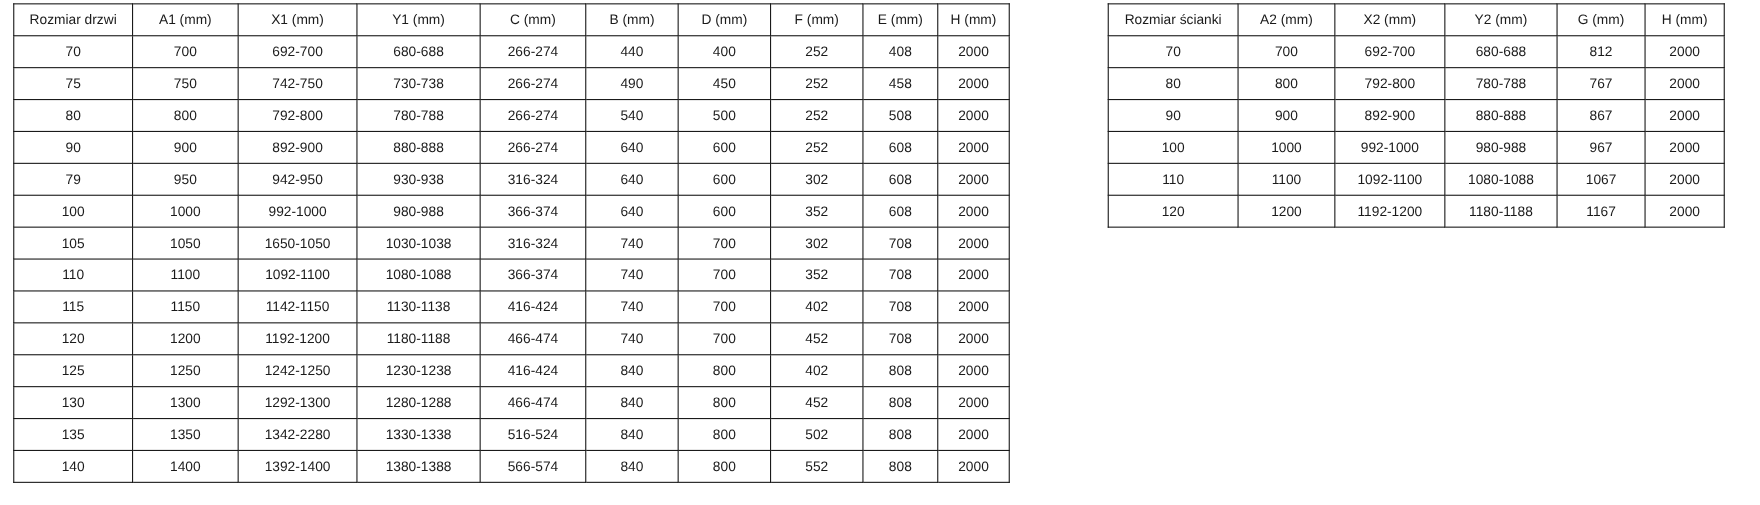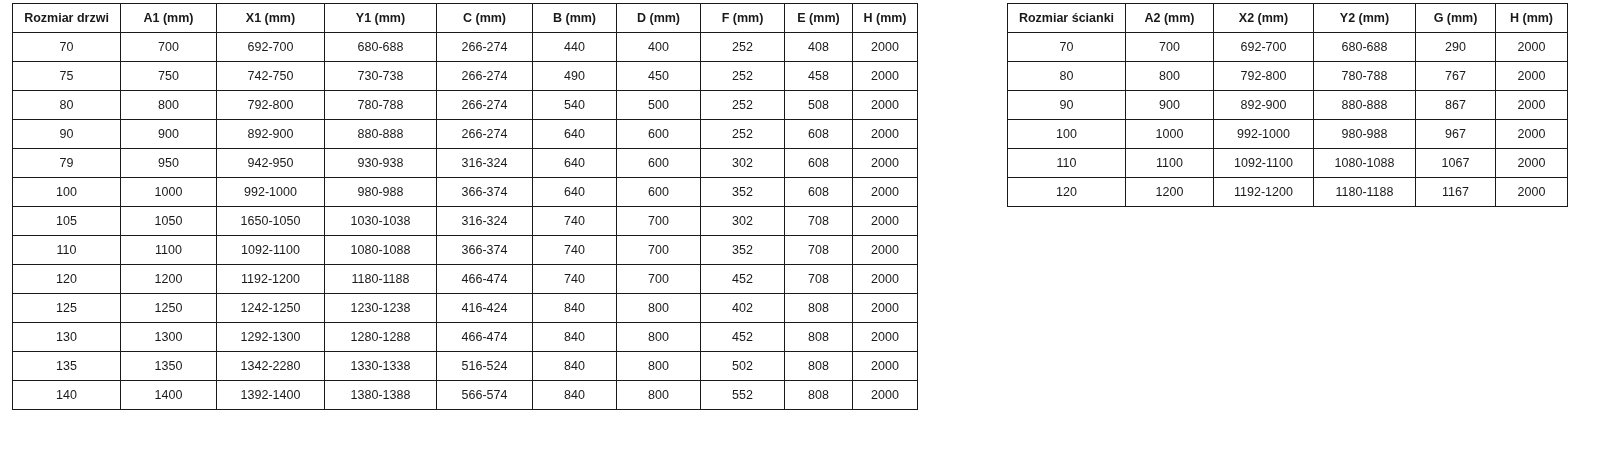--- a/index.html
+++ b/index.html
@@ -28,21 +28,21 @@
     border: 1px solid #1a1a1a;
     text-align: center;
     vertical-align: middle;
     font-size: 12.5px;
     padding: 0;
     height: 28px;
     line-height: 28px;
     white-space: nowrap;
   }
   table.spec th {
-    font-weight: bold;
+    font-weight: normal;
   }
   table.spec td {
     font-weight: normal;
   }
   
   #door-table-wrap {
     position: absolute;
     left: 12px;
     top: 3px;
   }
@@ -200,20 +200,32 @@
           <td>1092-1100</td>
           <td>1080-1088</td>
           <td>366-374</td>
           <td>740</td>
           <td>700</td>
           <td>352</td>
           <td>708</td>
           <td>2000</td>
         </tr>
         <tr>
+          <td>115</td>
+          <td>1150</td>
+          <td>1142-1150</td>
+          <td>1130-1138</td>
+          <td>416-424</td>
+          <td>740</td>
+          <td>700</td>
+          <td>402</td>
+          <td>708</td>
+          <td>2000</td>
+        </tr>
+        <tr>
           <td>120</td>
           <td>1200</td>
           <td>1192-1200</td>
           <td>1180-1188</td>
           <td>466-474</td>
           <td>740</td>
           <td>700</td>
           <td>452</td>
           <td>708</td>
           <td>2000</td>
@@ -289,21 +301,21 @@
           <th>G (mm)</th>
           <th>H (mm)</th>
         </tr>
       </thead>
       <tbody>
         <tr>
           <td>70</td>
           <td>700</td>
           <td>692-700</td>
           <td>680-688</td>
-          <td>290</td>
+          <td>812</td>
           <td>2000</td>
         </tr>
         <tr>
           <td>80</td>
           <td>800</td>
           <td>792-800</td>
           <td>780-788</td>
           <td>767</td>
           <td>2000</td>
         </tr>

